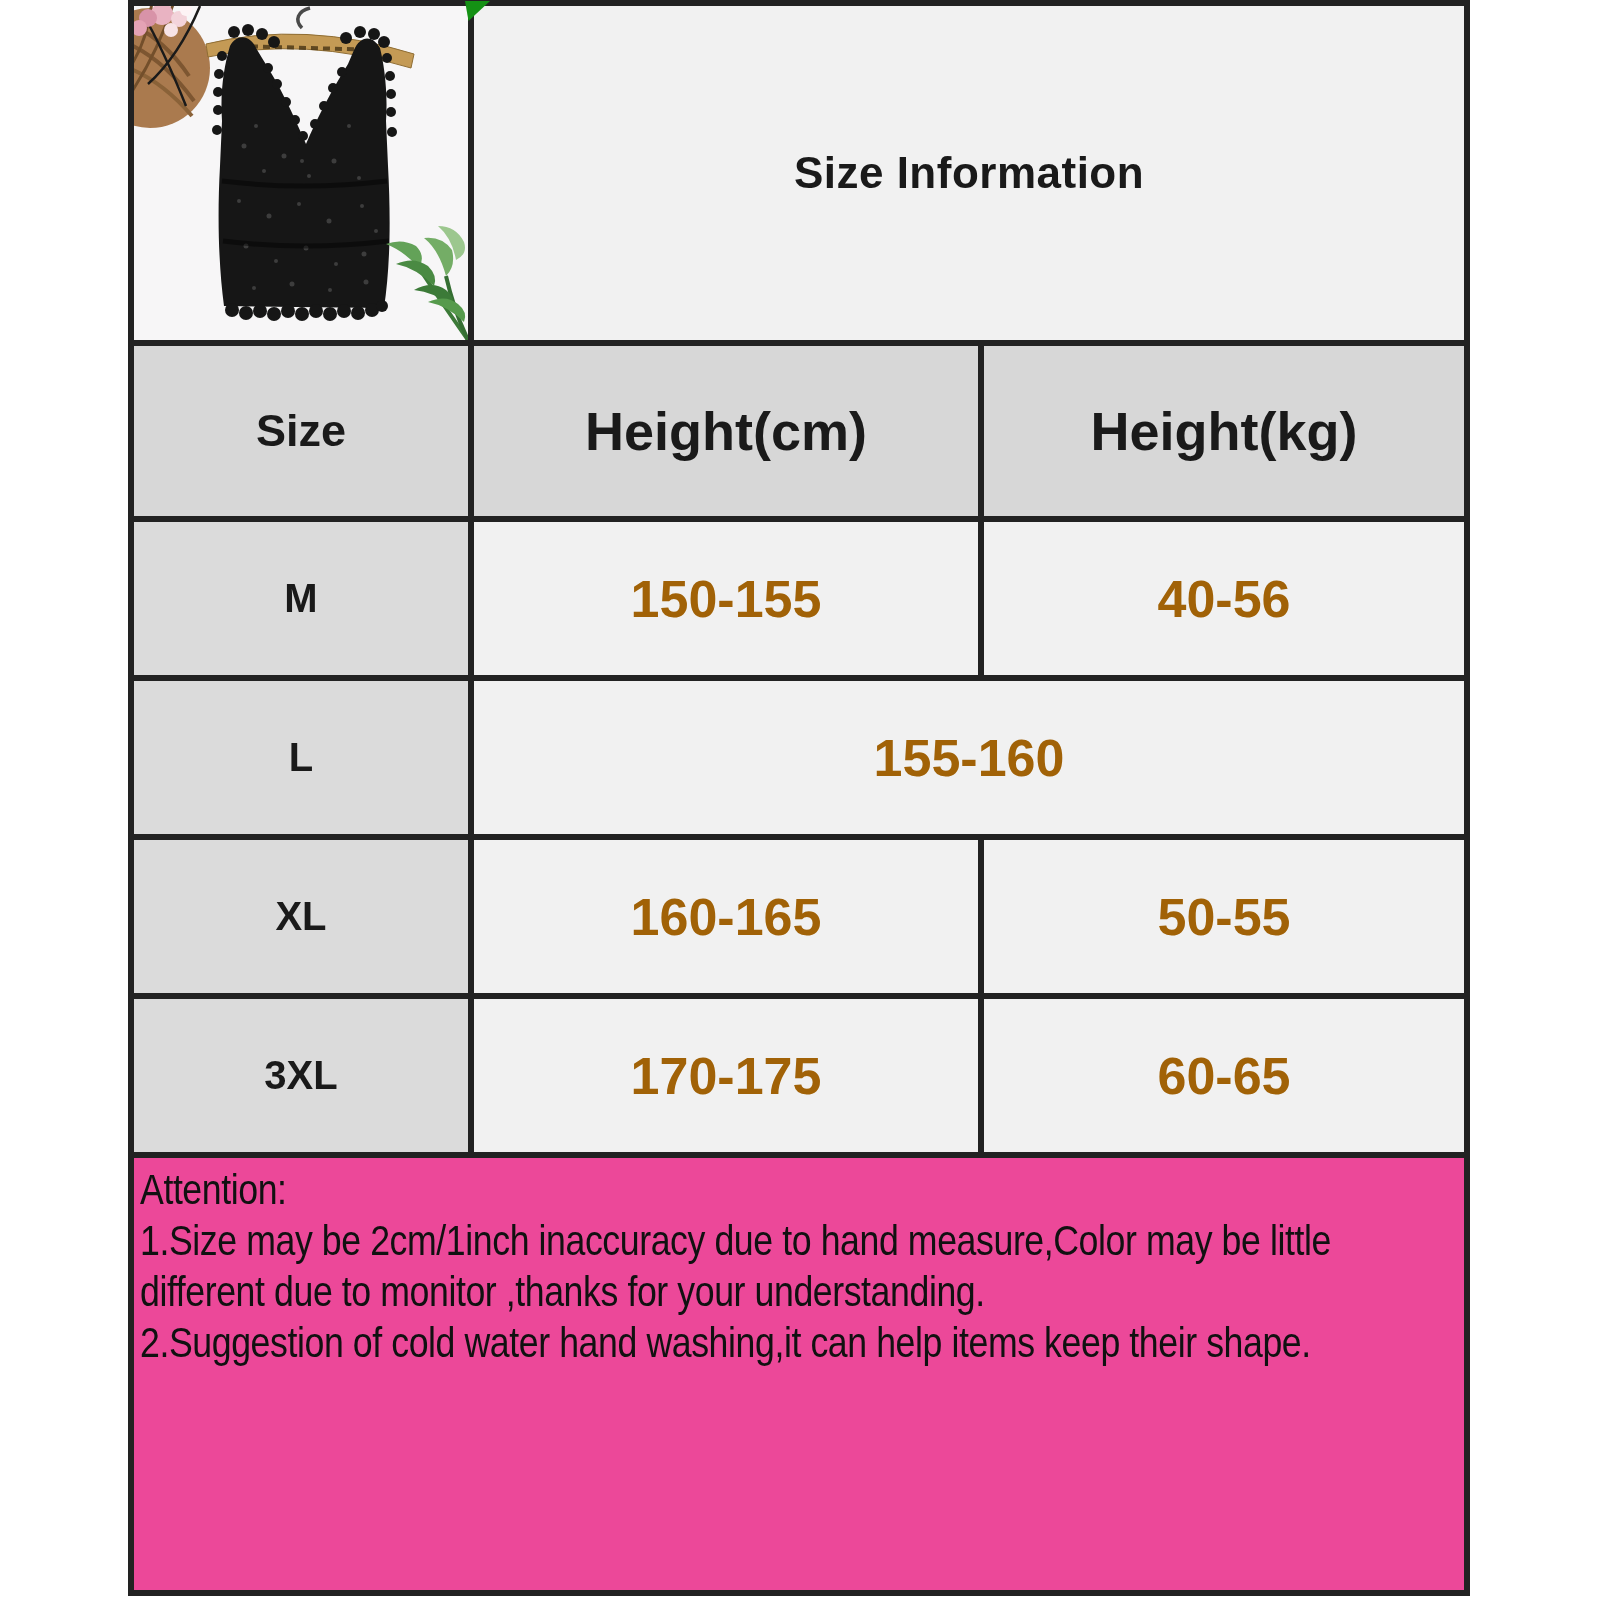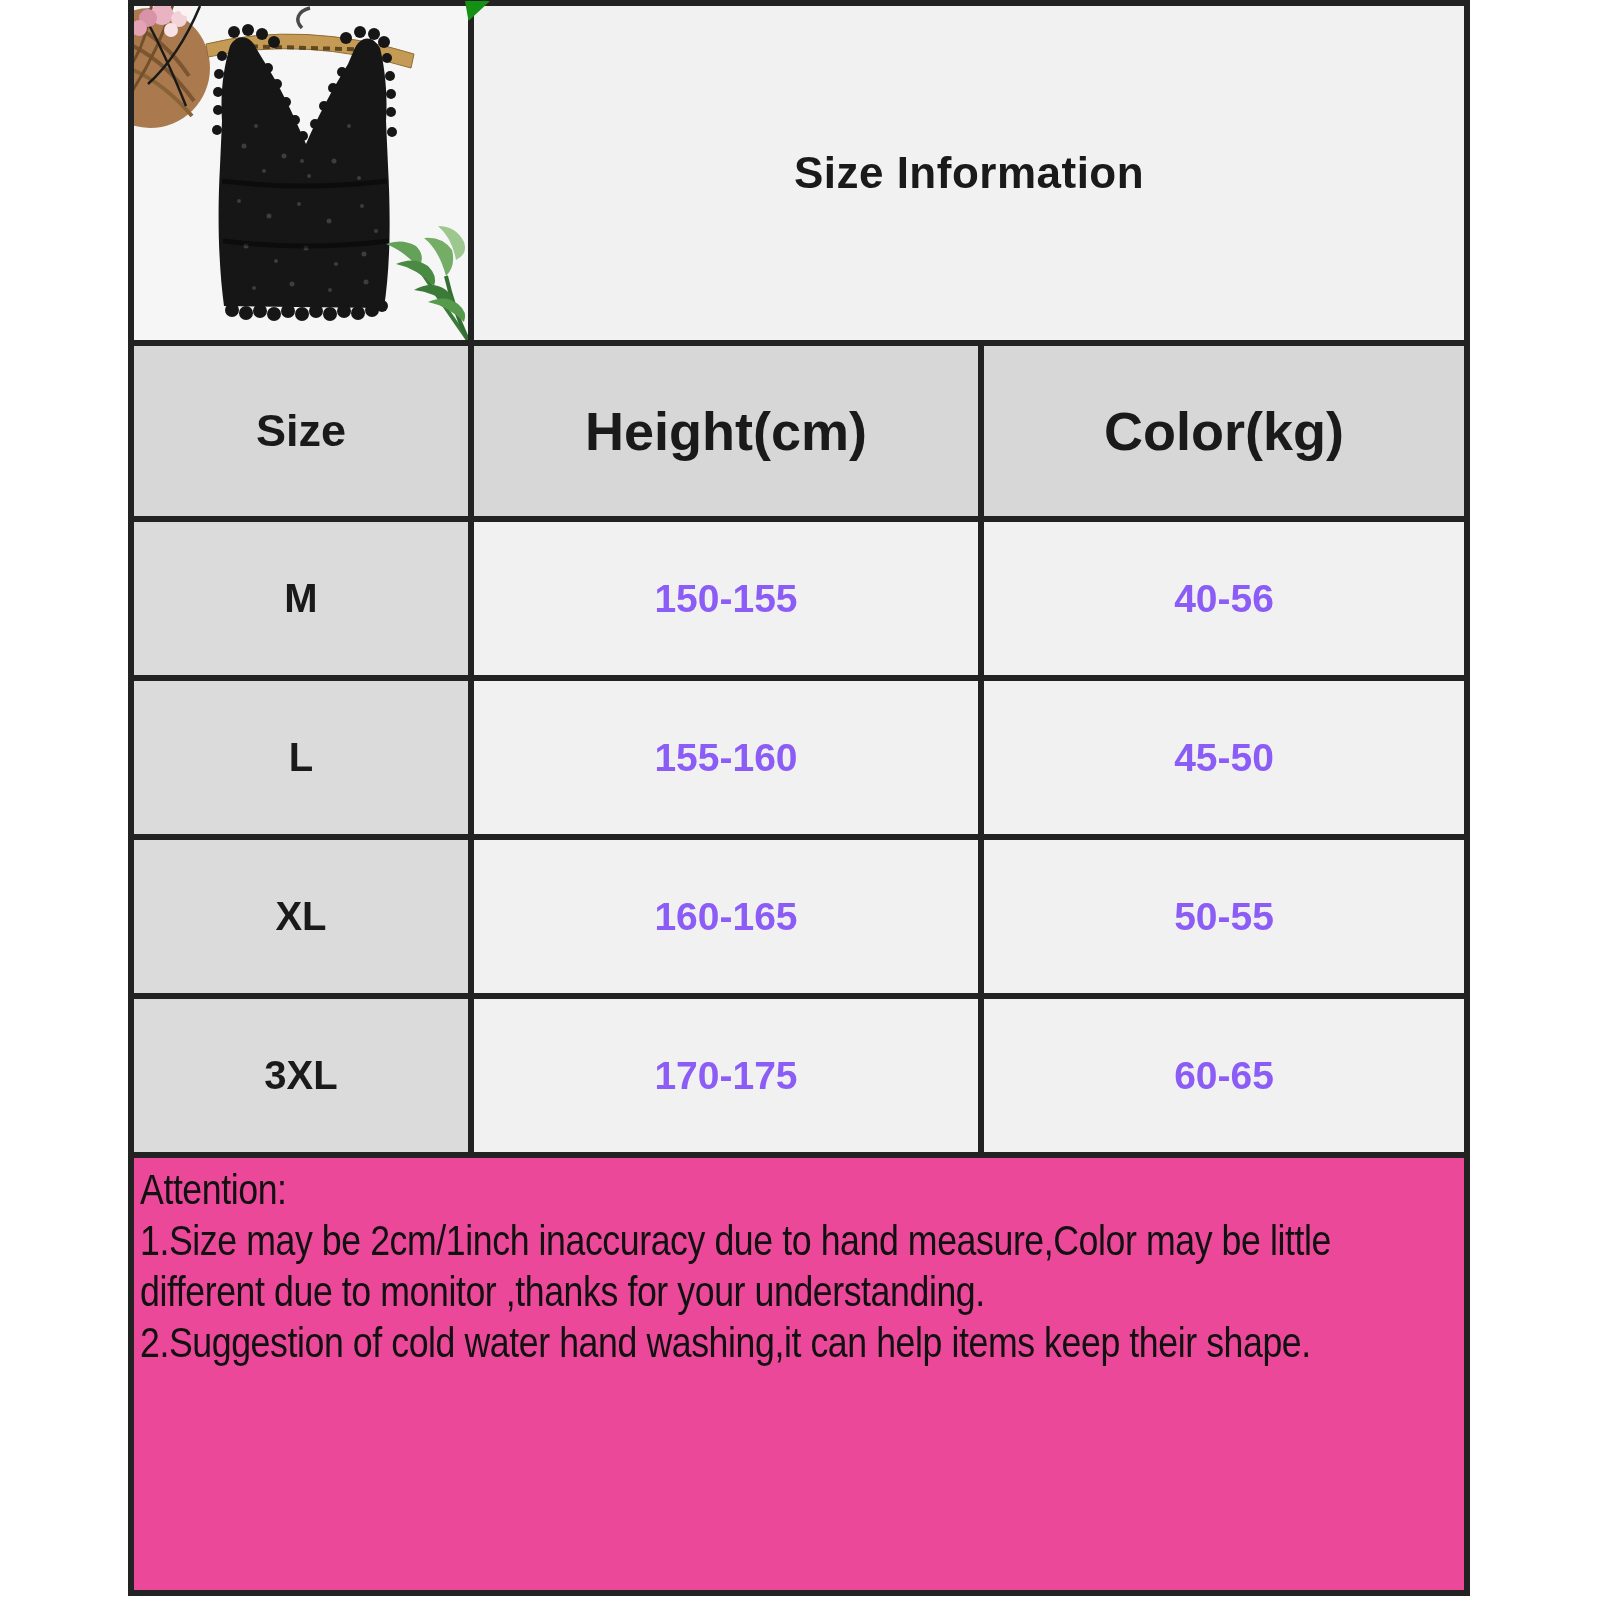--- a/index.html
+++ b/index.html
@@ -32,21 +32,21 @@
   .c2{flex:1;}
   .c3{width:480px;flex:none;}
   .photo-cell{background:#f7f6f7;padding:0;overflow:hidden;}
   .photo-cell svg{display:block;width:100%;height:100%;}
   .title-cell{background:#f1f1f1;flex:1;}
   .title-text{font-size:44px;font-weight:bold;letter-spacing:0.5px;}
   .head-cell{background:#d7d7d7;font-weight:bold;}
   .head-size{font-size:45px;}
   .head-col{font-size:54px;}
   .size-cell{background:#dbdbdb;font-weight:bold;font-size:40px;}
-  .val-cell{background:#f1f1f1;font-weight:bold;font-size:39px;color:#8b5cf6;}
+  .val-cell{background:#f1f1f1;font-weight:bold;font-size:52px;color:#a16207;}
   
   .attention{
     flex:1;background:#ec4899;
     padding:6px 4px 0 6px;
     overflow:hidden;
   }
   .attention .line{
     font-size:42px;line-height:51px;
     letter-spacing:-0.5px;
     white-space:nowrap;
@@ -194,32 +194,31 @@
       </svg>
     </div>
     <div class="cell title-cell">
       <span class="title-text">Size Information</span>
     </div>
   </div>
 
   <div class="row row-head">
     <div class="cell c1 head-cell head-size">Size</div>
     <div class="cell c2 head-cell head-col">Height(cm)</div>
-    <div class="cell c3 head-cell head-col">Color(kg)</div>
+    <div class="cell c3 head-cell head-col">Height(kg)</div>
   </div>
 
   <div class="row row-data">
     <div class="cell c1 size-cell">M</div>
     <div class="cell c2 val-cell">150-155</div>
     <div class="cell c3 val-cell">40-56</div>
   </div>
   <div class="row row-data">
     <div class="cell c1 size-cell">L</div>
     <div class="cell c2 val-cell">155-160</div>
-    <div class="cell c3 val-cell">45-50</div>
   </div>
   <div class="row row-data">
     <div class="cell c1 size-cell">XL</div>
     <div class="cell c2 val-cell">160-165</div>
     <div class="cell c3 val-cell">50-55</div>
   </div>
   <div class="row row-data">
     <div class="cell c1 size-cell">3XL</div>
     <div class="cell c2 val-cell">170-175</div>
     <div class="cell c3 val-cell">60-65</div>

